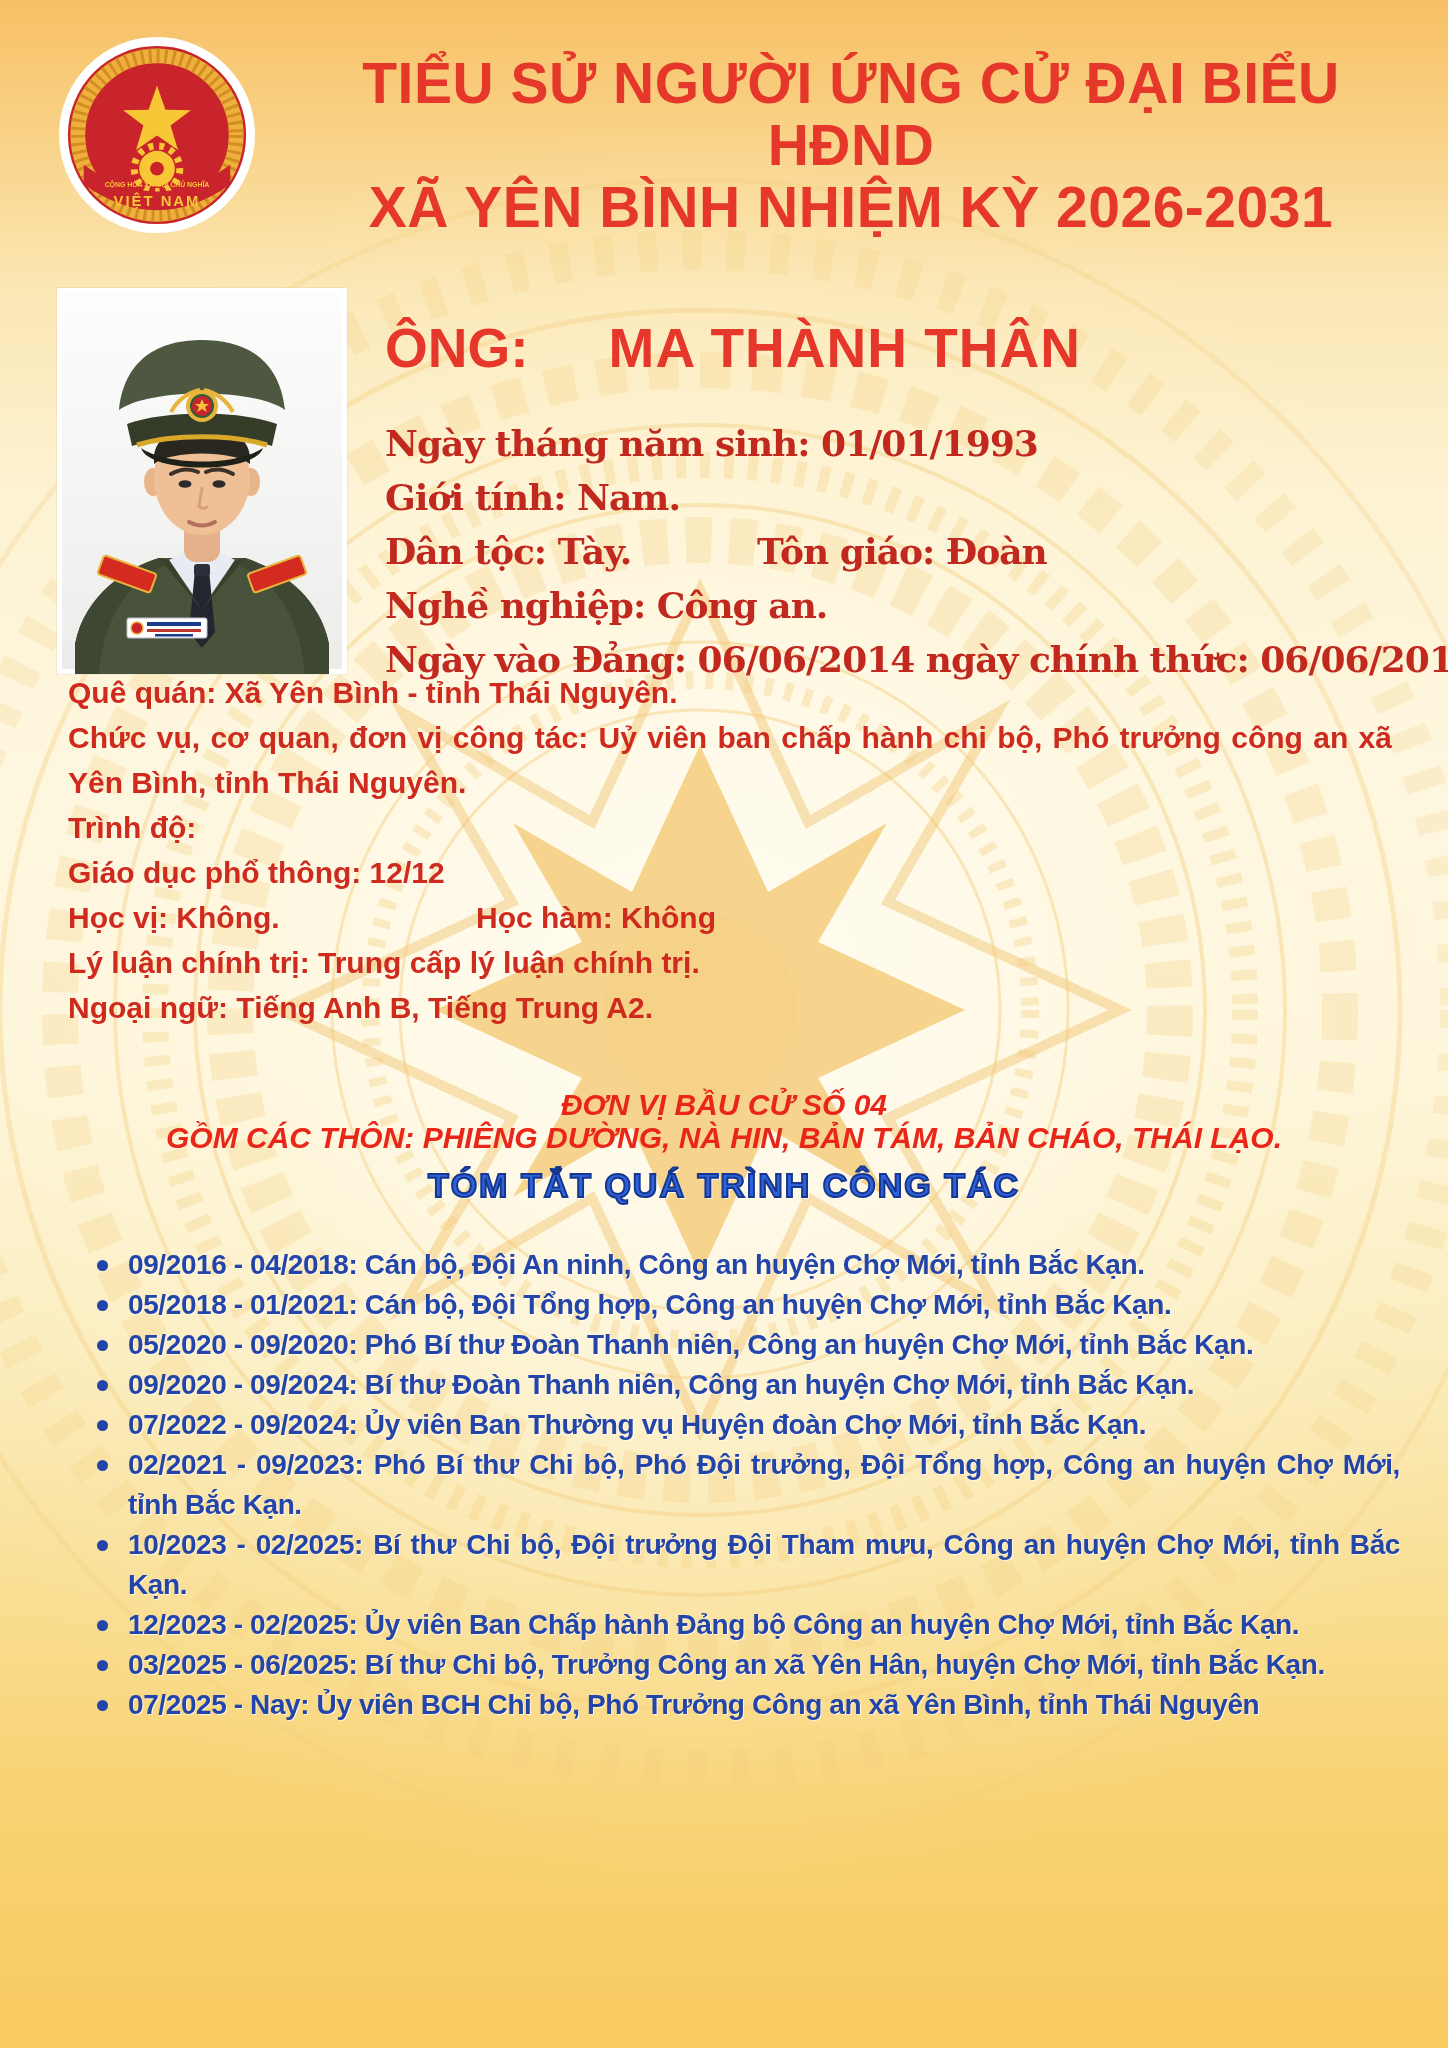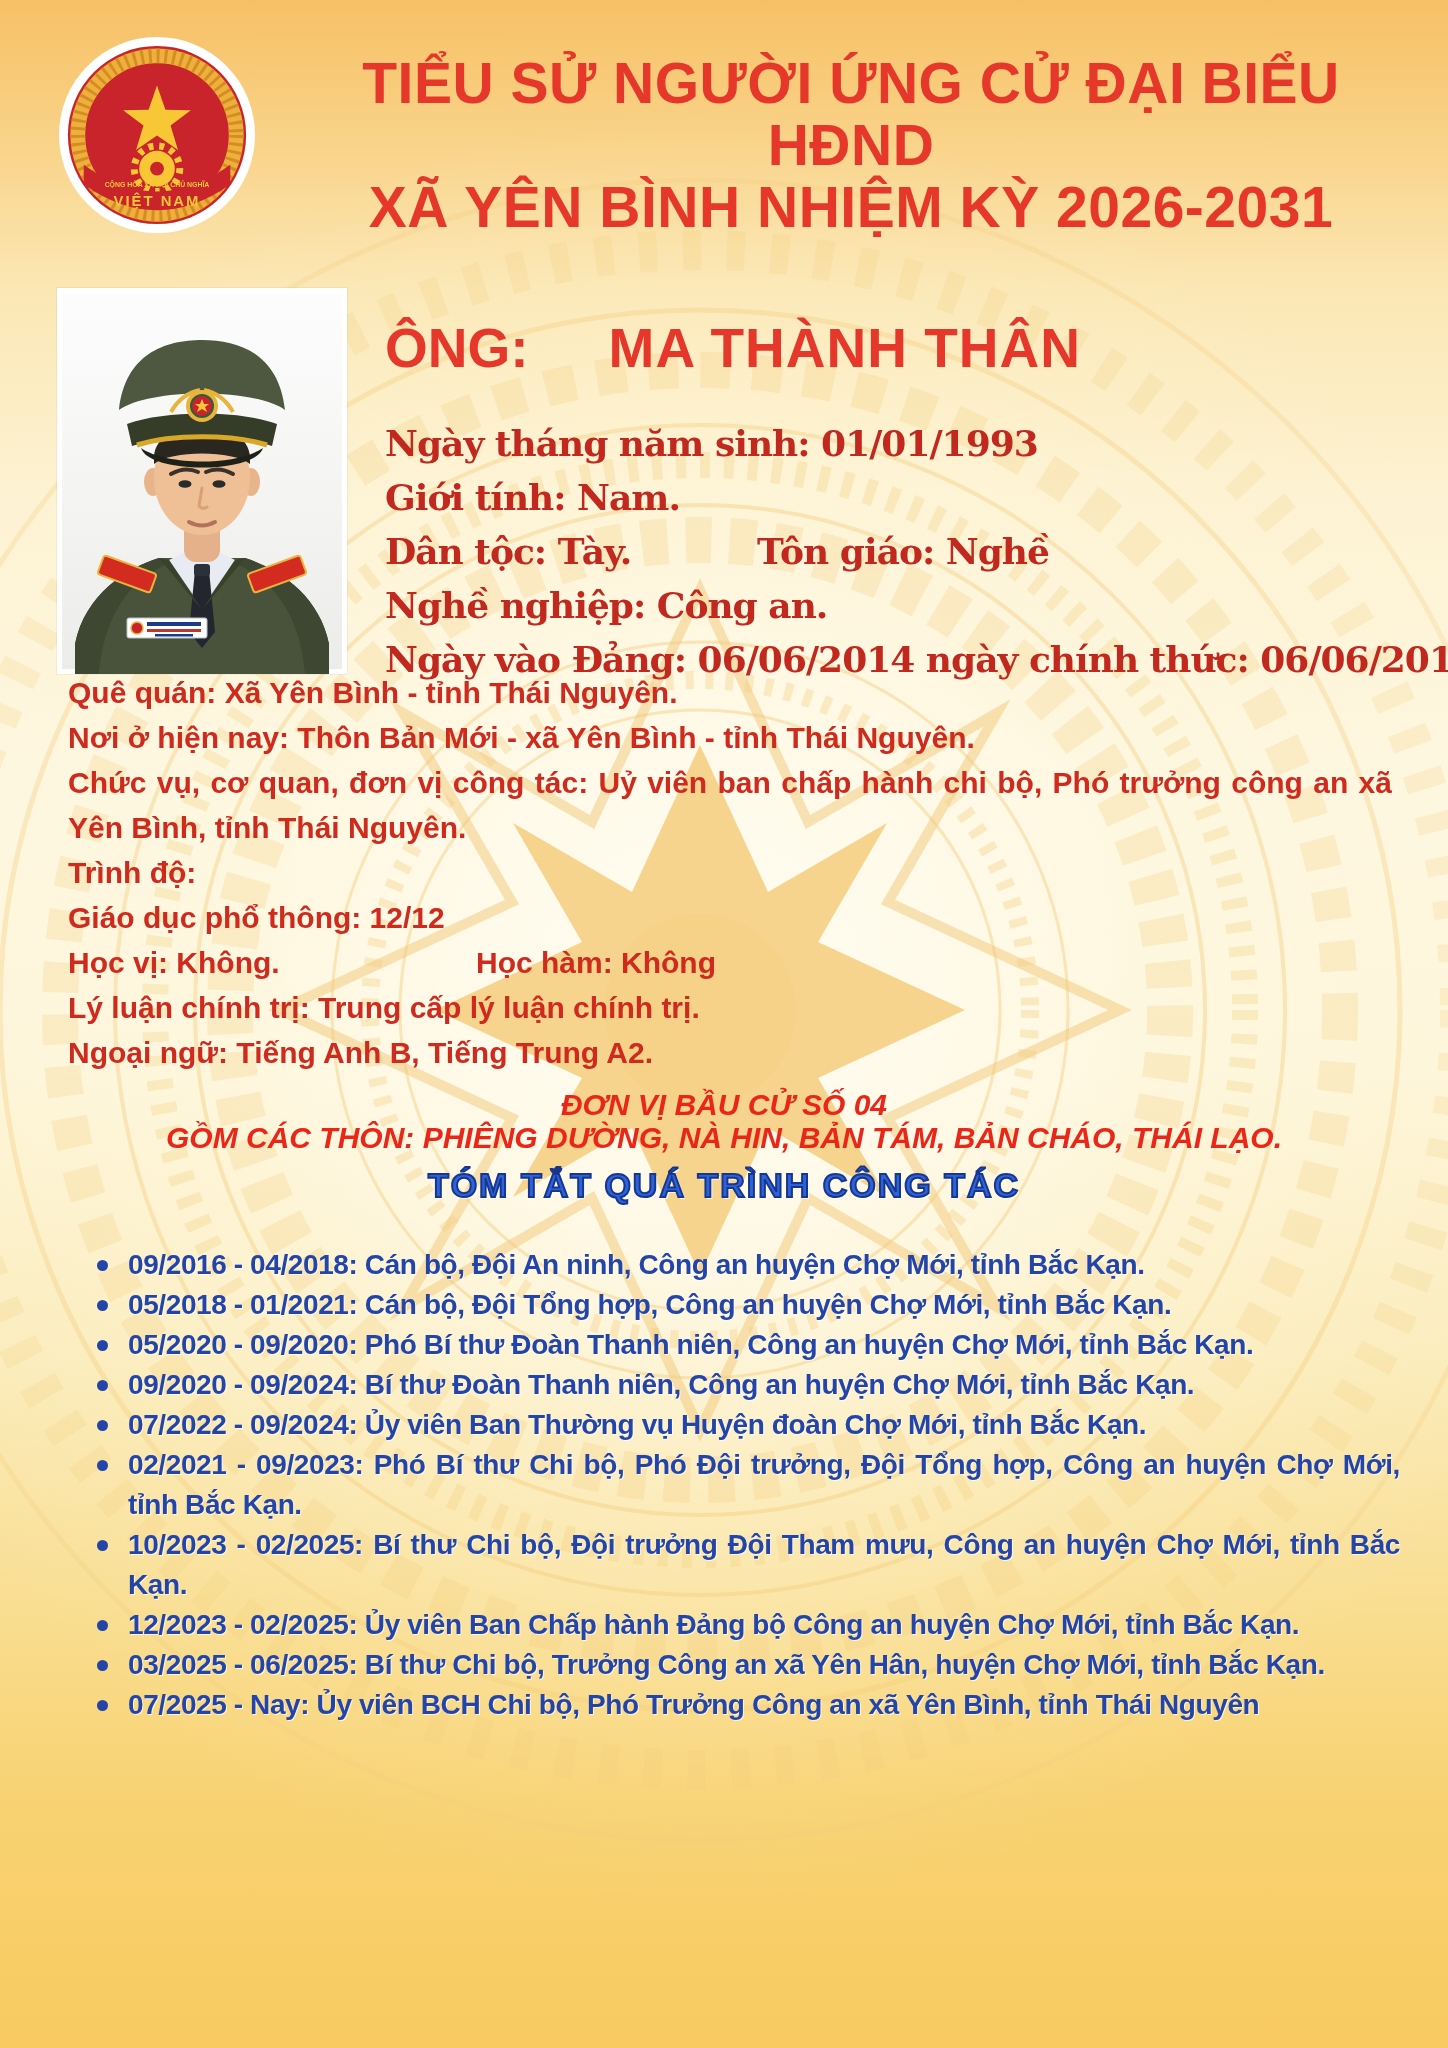--- a/index.html
+++ b/index.html
@@ -206,29 +206,28 @@
   </div>
 
   <div class="name-row">
     <span class="hon">ÔNG:</span><span class="nm">MA THÀNH THÂN</span>
   </div>
 
   <div class="profile">
     <div>Ngày tháng năm sinh:  01/01/1993</div>
     <div>Giới tính: Nam.</div>
     <div>
-      <span class="col1">Dân tộc: Tày.</span><span>Tôn giáo: Nghề</span>
+      <span class="col1">Dân tộc: Tày.</span><span>Tôn giáo: Đoàn</span>
     </div>
     <div>Nghề nghiệp: Công an.</div>
     <div>Ngày vào Đảng: 06/06/2014 ngày chính thức: 06/06/2015</div>
   </div>
 
   <div class="details">
     <div>Quê quán: Xã Yên Bình - tỉnh Thái Nguyên.</div>
-    <div>Nơi ở hiện nay:  Thôn Bản Mới - xã Yên Bình - tỉnh Thái Nguyên.</div>
     <div>Chức vụ, cơ quan, đơn vị công tác: Uỷ viên ban chấp hành chi bộ, Phó trưởng công an xã Yên Bình, tỉnh Thái Nguyên.</div>
     <div>Trình độ:</div>
     <div>Giáo dục phổ thông: 12/12</div>
     <div>
       <span class="col1">Học vị: Không.</span><span>Học hàm: Không</span>
     </div>
     <div>Lý luận chính trị: Trung cấp lý luận chính trị.</div>
     <div>Ngoại ngữ: Tiếng Anh B, Tiếng Trung A2.</div>
   </div>
 

